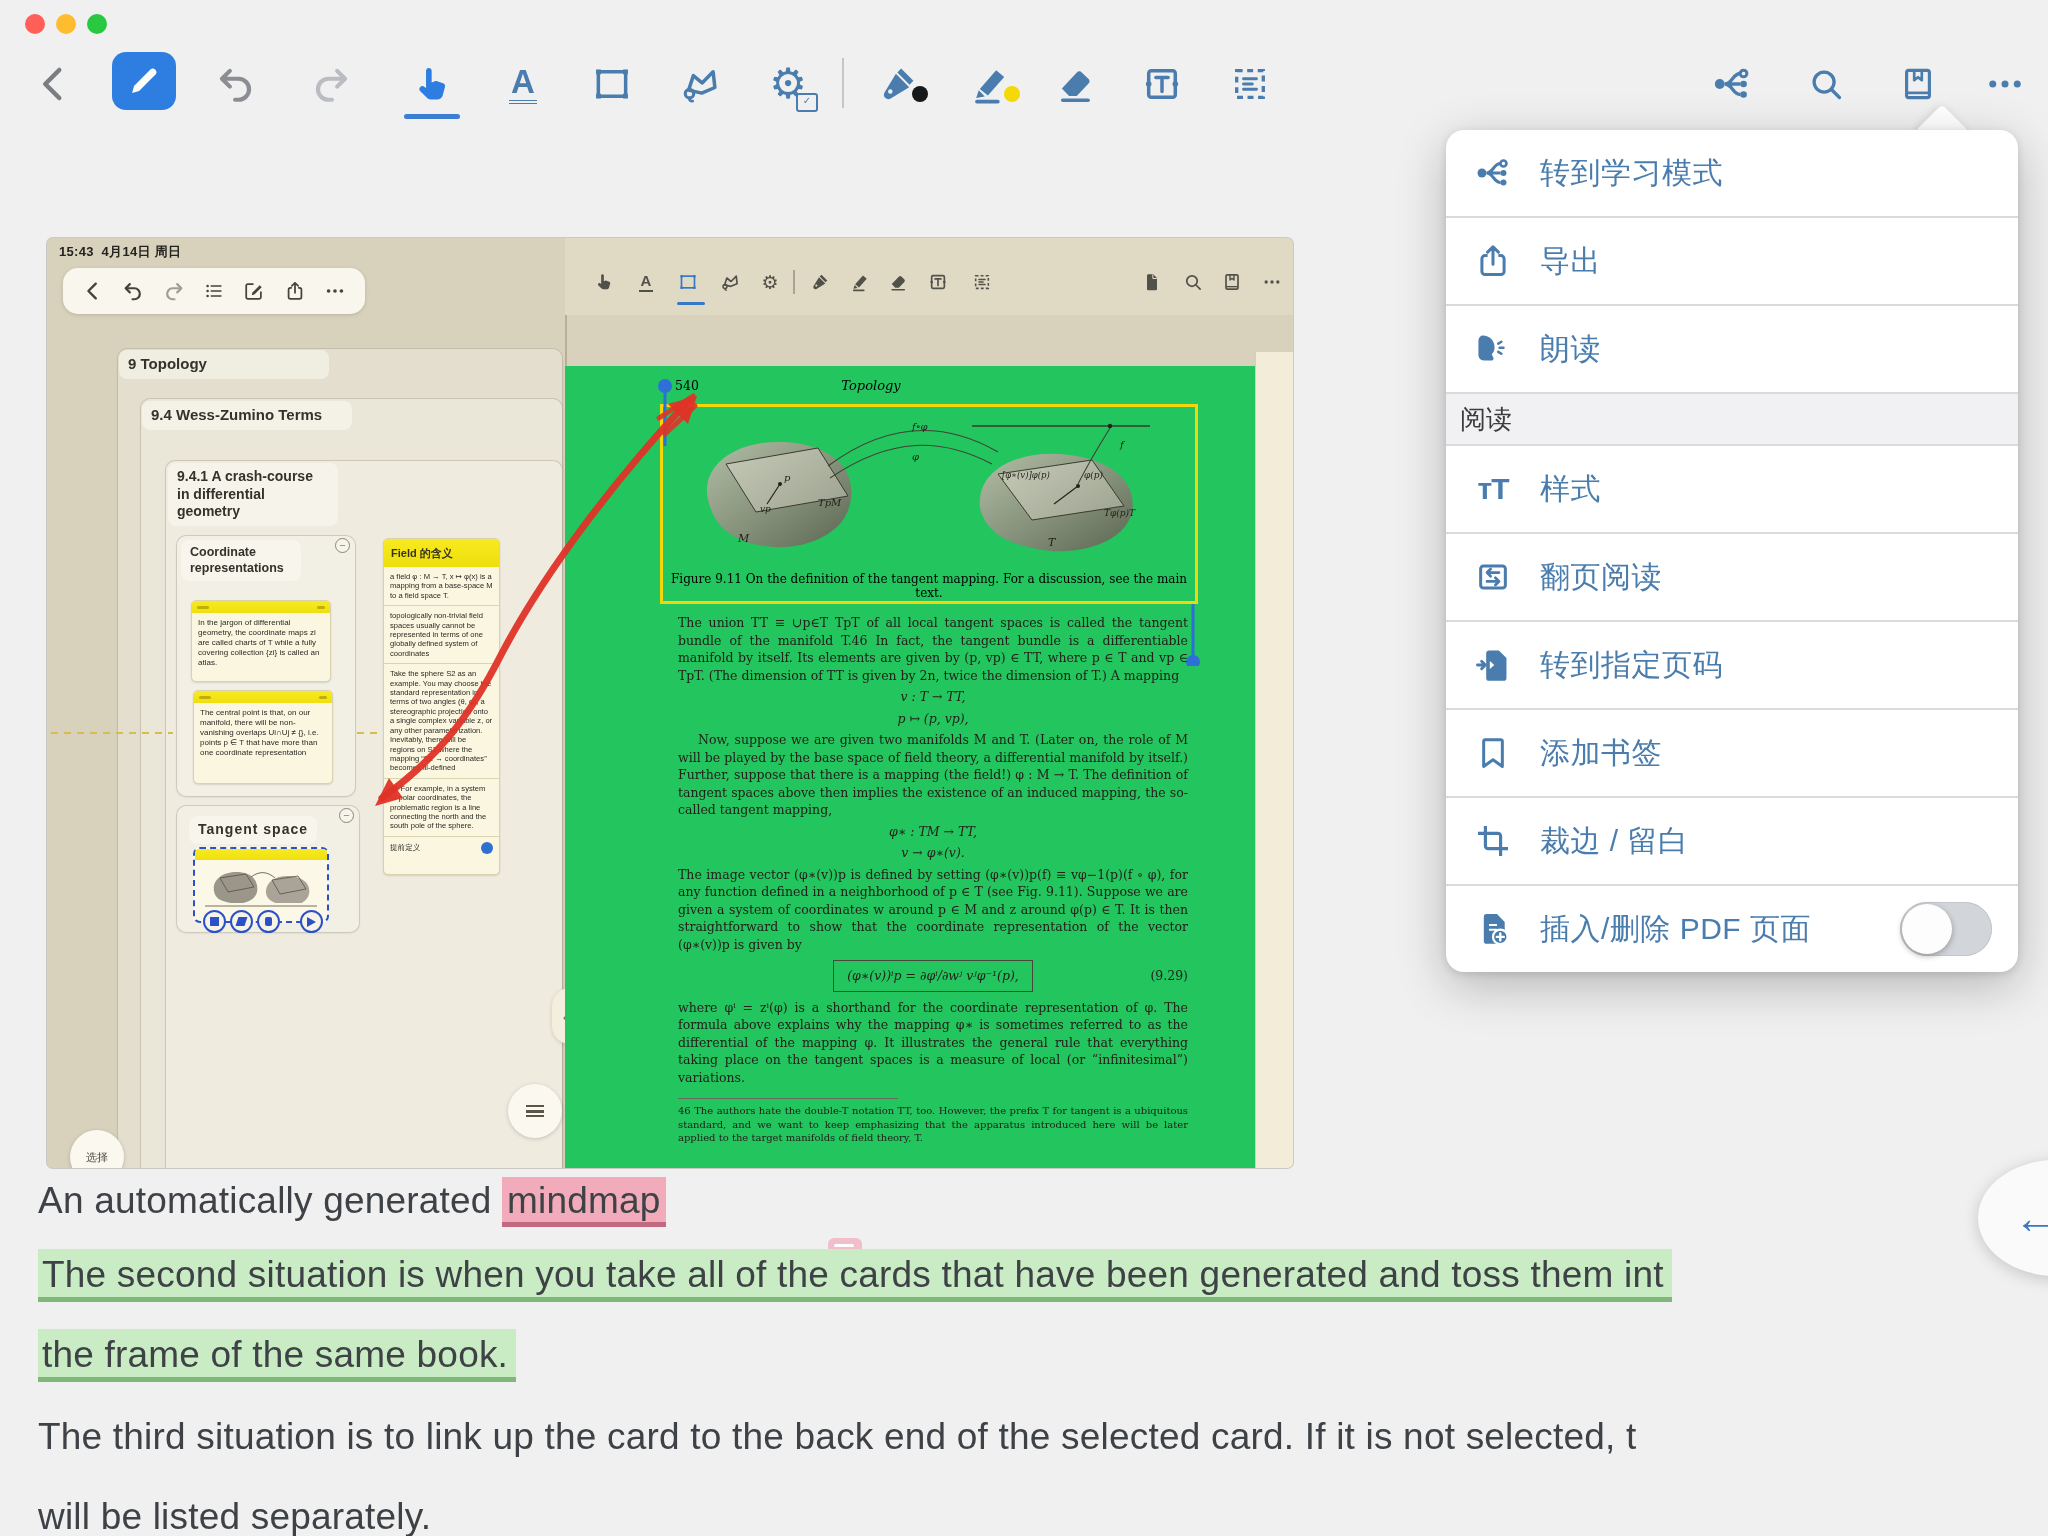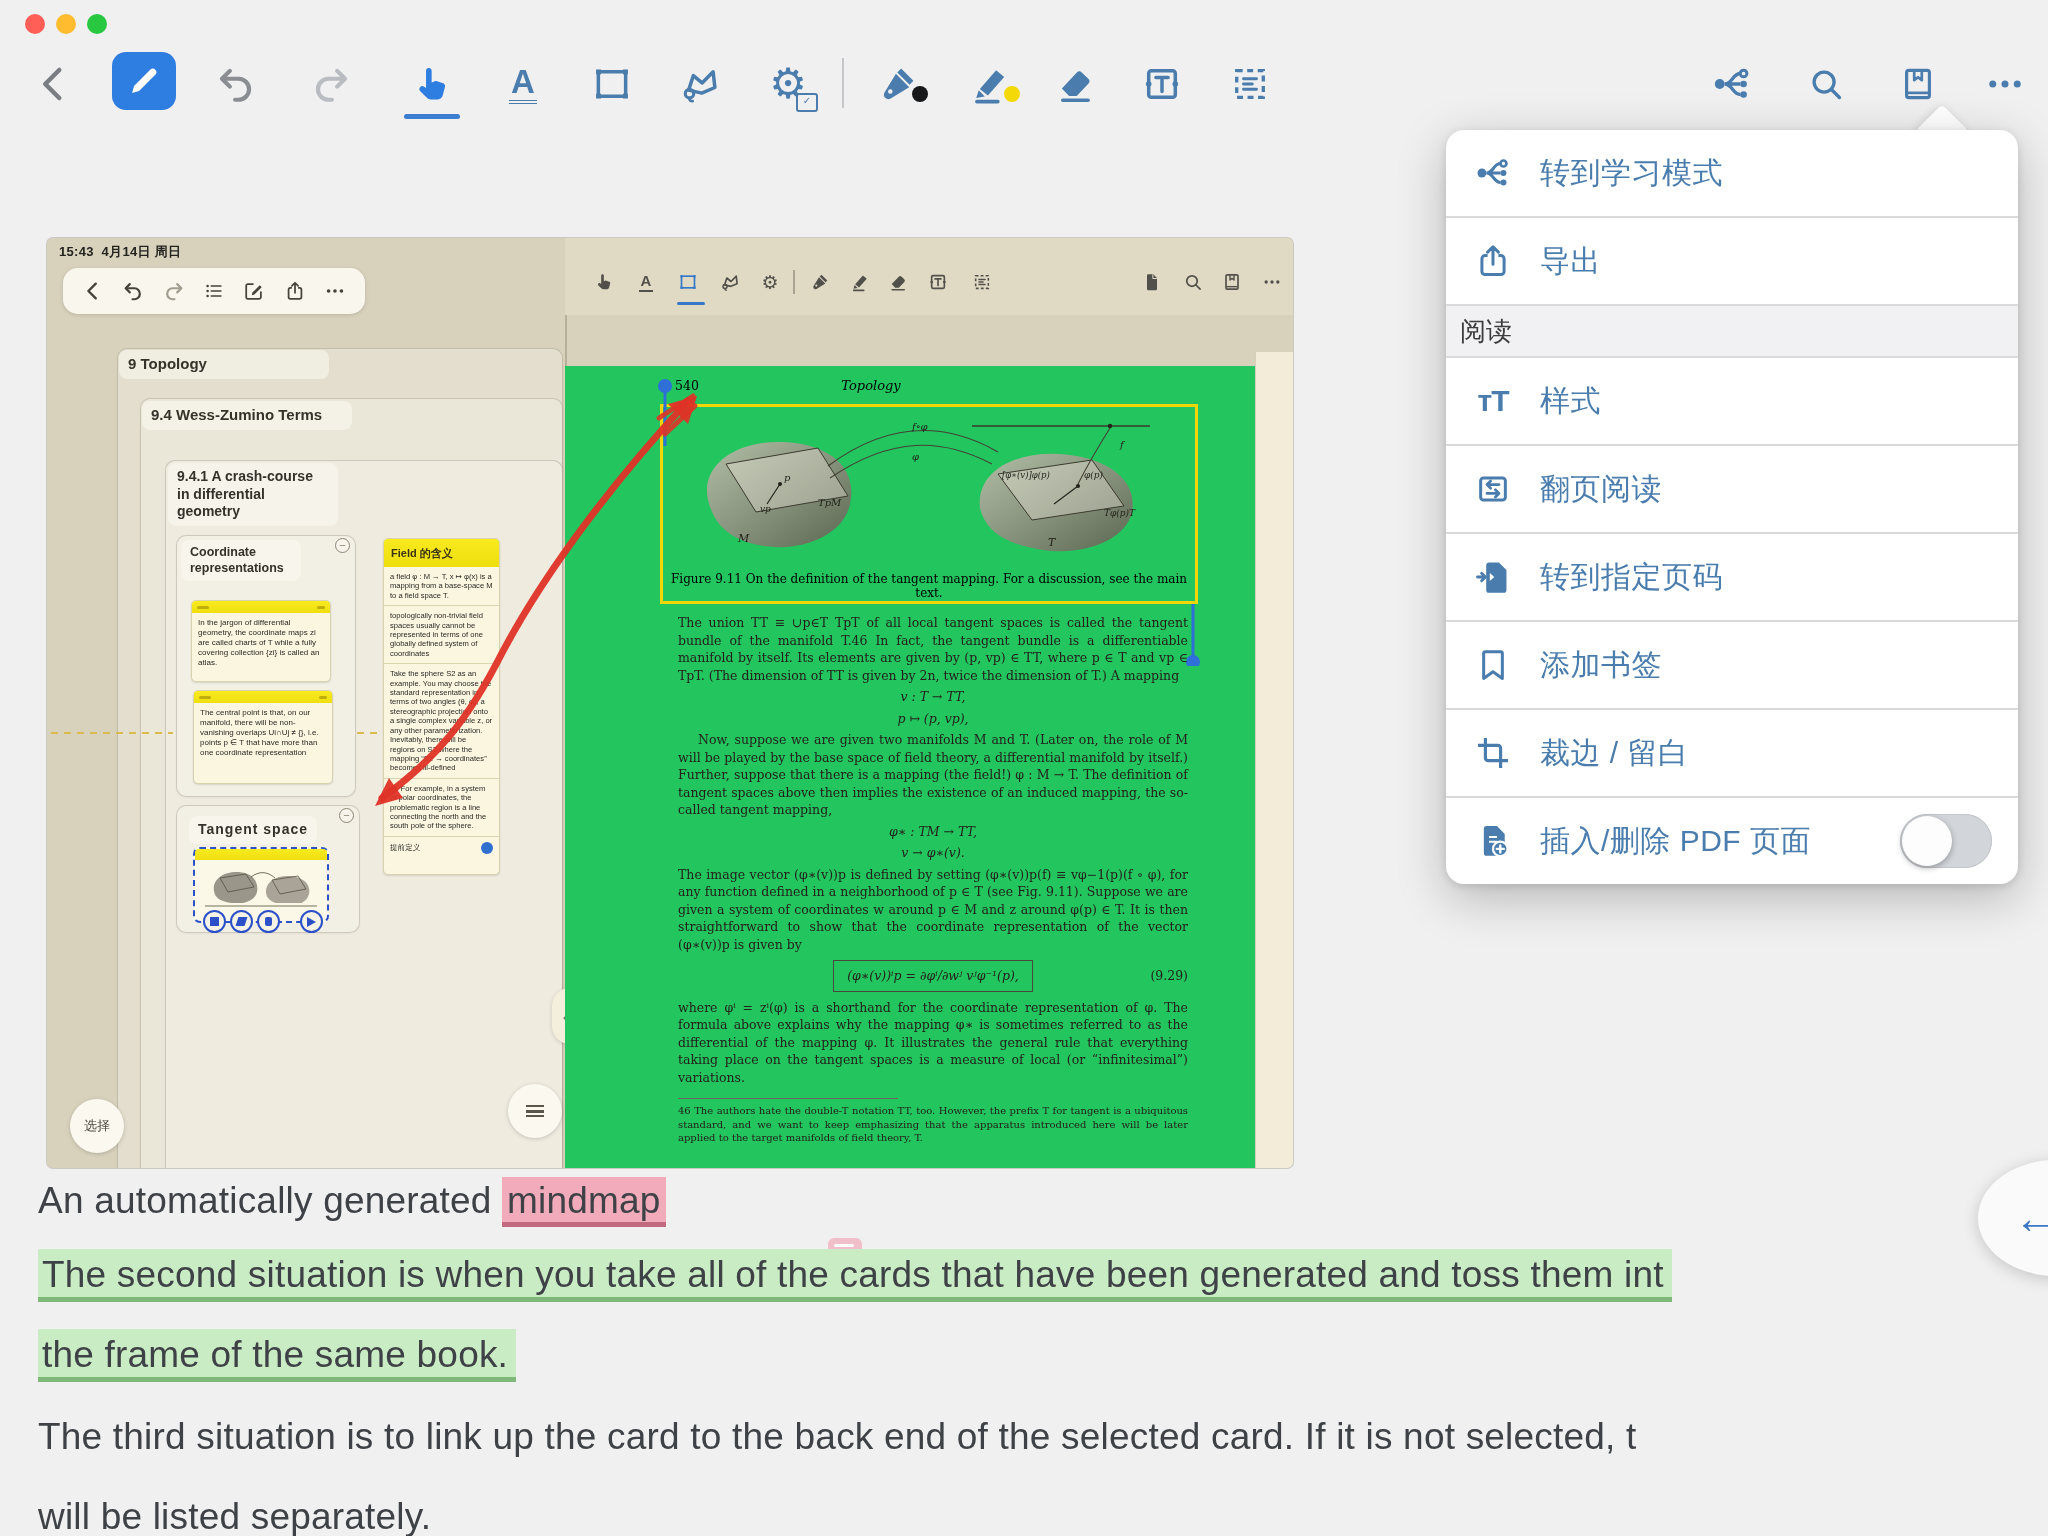--- a/index.html
+++ b/index.html
@@ -335,20 +335,28 @@
       <span class="mlabel">转到学习模式</span>
     </div>
     <div class="mi">
       <span class="micon">
           <svg>
             <use href="#s-export"></use>
           </svg>
         </span>
       <span class="mlabel">导出</span>
     </div>
+    <div class="mi">
+      <span class="micon">
+          <svg>
+            <use href="#s-speak"></use>
+          </svg>
+        </span>
+      <span class="mlabel">朗读</span>
+    </div>
     <div class="menu-section">阅读</div>
     <div class="mi" style="border-top:none">
       <span class="micon tt-glyph">ᴛT</span>
       <span class="mlabel">样式</span>
     </div>
     <div class="mi">
       <span class="micon">
           <svg>
             <use href="#s-pageflip"></use>
           </svg>
@@ -497,21 +505,21 @@
           <i style="transform:skewX(-18deg)"></i>
         </span>
       <span class="cbtn" style="left:62px;bottom:-12px">
           <i style="border-radius:2px;width:7px"></i>
         </span>
       <span class="cbtn" style="right:4px;bottom:-12px">
           <i class="tri"></i>
         </span>
     </div>
 
-    <div class="round-btn" style="left:23px;top:861px;font-size:13px">选择</div>
+    <div class="round-btn" style="left:23px;top:892px;font-size:11px">选择</div>
     <div class="round-btn" style="left:461px;top:846px">
       <span style="display:inline-block;width:18px;height:12px;border-top:2.5px solid #5a564a;border-bottom:2.5px solid #5a564a;position:relative;">
           <i style="position:absolute;left:0;right:0;top:3px;height:2.5px;background:#5a564a"></i>
         </span>
     </div>
     <div class="pager">‹ · ›</div>
     <div class="pane-divider"></div>
 
     <div class="abs" style="left:518px;top:0;width:728px;height:77px;background:#e0dac5"></div>
     <span class="pdf-toolbar-ic" style="left:546px">

